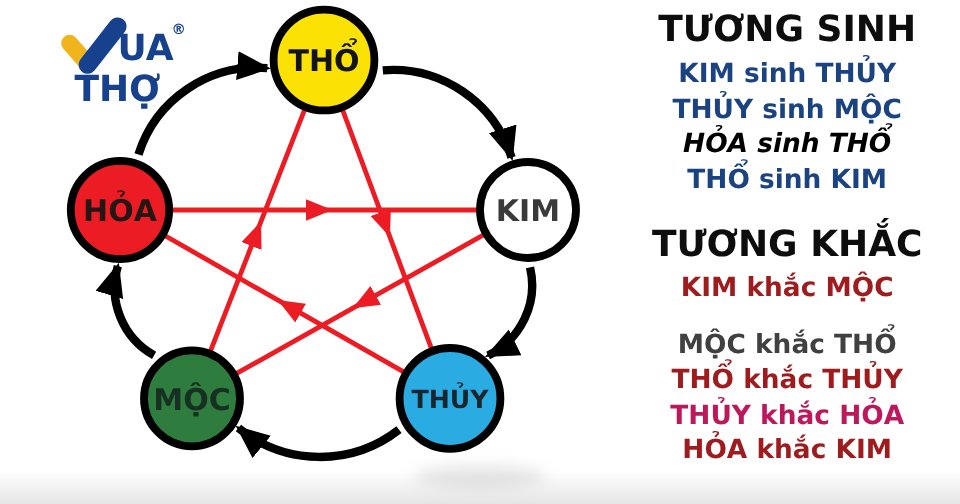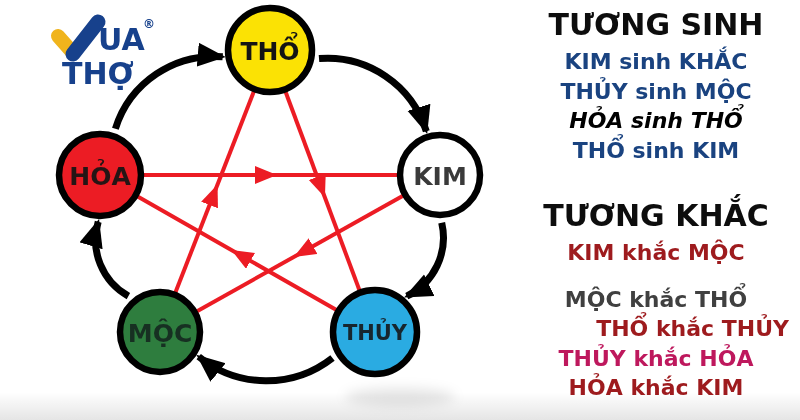--- a/index.html
+++ b/index.html
@@ -11,21 +11,21 @@
   #logo-svg{position:absolute;left:46px;top:8px;}
   #diagram-svg{position:absolute;left:0;top:0;}
   .panel{
     position:absolute;left:523px;top:8px;width:266px;
     text-align:center;
   }
   .panel-title{
     font-size:30px;font-weight:bold;color:#0d0d0d;letter-spacing:0px;
     margin:0 0 5px 0;line-height:34px;
   }
-  .panel-title.khac{margin-top:34px;}
+  .panel-title.khac{margin-top:22px;}
   .panel-item{
     font-size:22px;font-weight:bold;line-height:29.5px;white-space:nowrap;
   }
   .panel-item.sinh{color:#1a4380;}
   .panel-item.khac{color:#9e1b1e;}
   .bottom-shade{
     position:absolute;left:0;bottom:0;width:800px;height:28px;
     background:linear-gradient(to bottom, rgba(0,0,0,0) 0%, rgba(0,0,0,0.10) 100%);
     pointer-events:none;
   }
@@ -81,27 +81,27 @@
         <text x="160" y="333" text-anchor="middle" dominant-baseline="central" font-size="25" font-weight="bold" fill="#173022">MỘC</text>
         <circle cx="100" cy="175" r="41" fill="#ec1c24" stroke="#000000" stroke-width="6.5"></circle>
         <text x="100" y="176" text-anchor="middle" dominant-baseline="central" font-size="25" font-weight="bold" fill="#251515">HỎA</text>
       </g>
   </svg>
 
   <div class="thuy-shadow"></div>
 
   <div class="panel">
     <div class="panel-title sinh">TƯƠNG SINH</div>
-    <div class="panel-item sinh" style="color: rgb(26, 67, 128);">KIM sinh KHẮC</div>
+    <div class="panel-item sinh" style="color: rgb(26, 67, 128);">KIM sinh THỦY</div>
     <div class="panel-item sinh" style="color: rgb(26, 67, 128);">THỦY sinh MỘC</div>
     <div class="panel-item sinh" style="color: #000000; font-style: italic;">HỎA sinh THỔ</div>
     <div class="panel-item sinh" style="color: rgb(26, 67, 128);">THỔ sinh KIM</div>
 
     <div class="panel-title khac">TƯƠNG KHẮC</div>
     <div class="panel-item khac" style="color: rgb(158, 27, 30);">KIM khắc MỘC</div>
     <div class="panel-item khac" style="color: #404040; margin-top: 17px;">MỘC khắc THỔ</div>
-    <div class="panel-item khac" style="color: rgb(158, 27, 30); text-align: right;">THỔ khắc THỦY</div>
+    <div class="panel-item khac" style="color: rgb(158, 27, 30);">THỔ khắc THỦY</div>
     <div class="panel-item khac" style="color: #be185d;">THỦY khắc HỎA</div>
     <div class="panel-item khac" style="color: rgb(158, 27, 30);">HỎA khắc KIM</div>
   </div>
 
   <div class="bottom-shade"></div>
 </div>
 
 </body></html>

